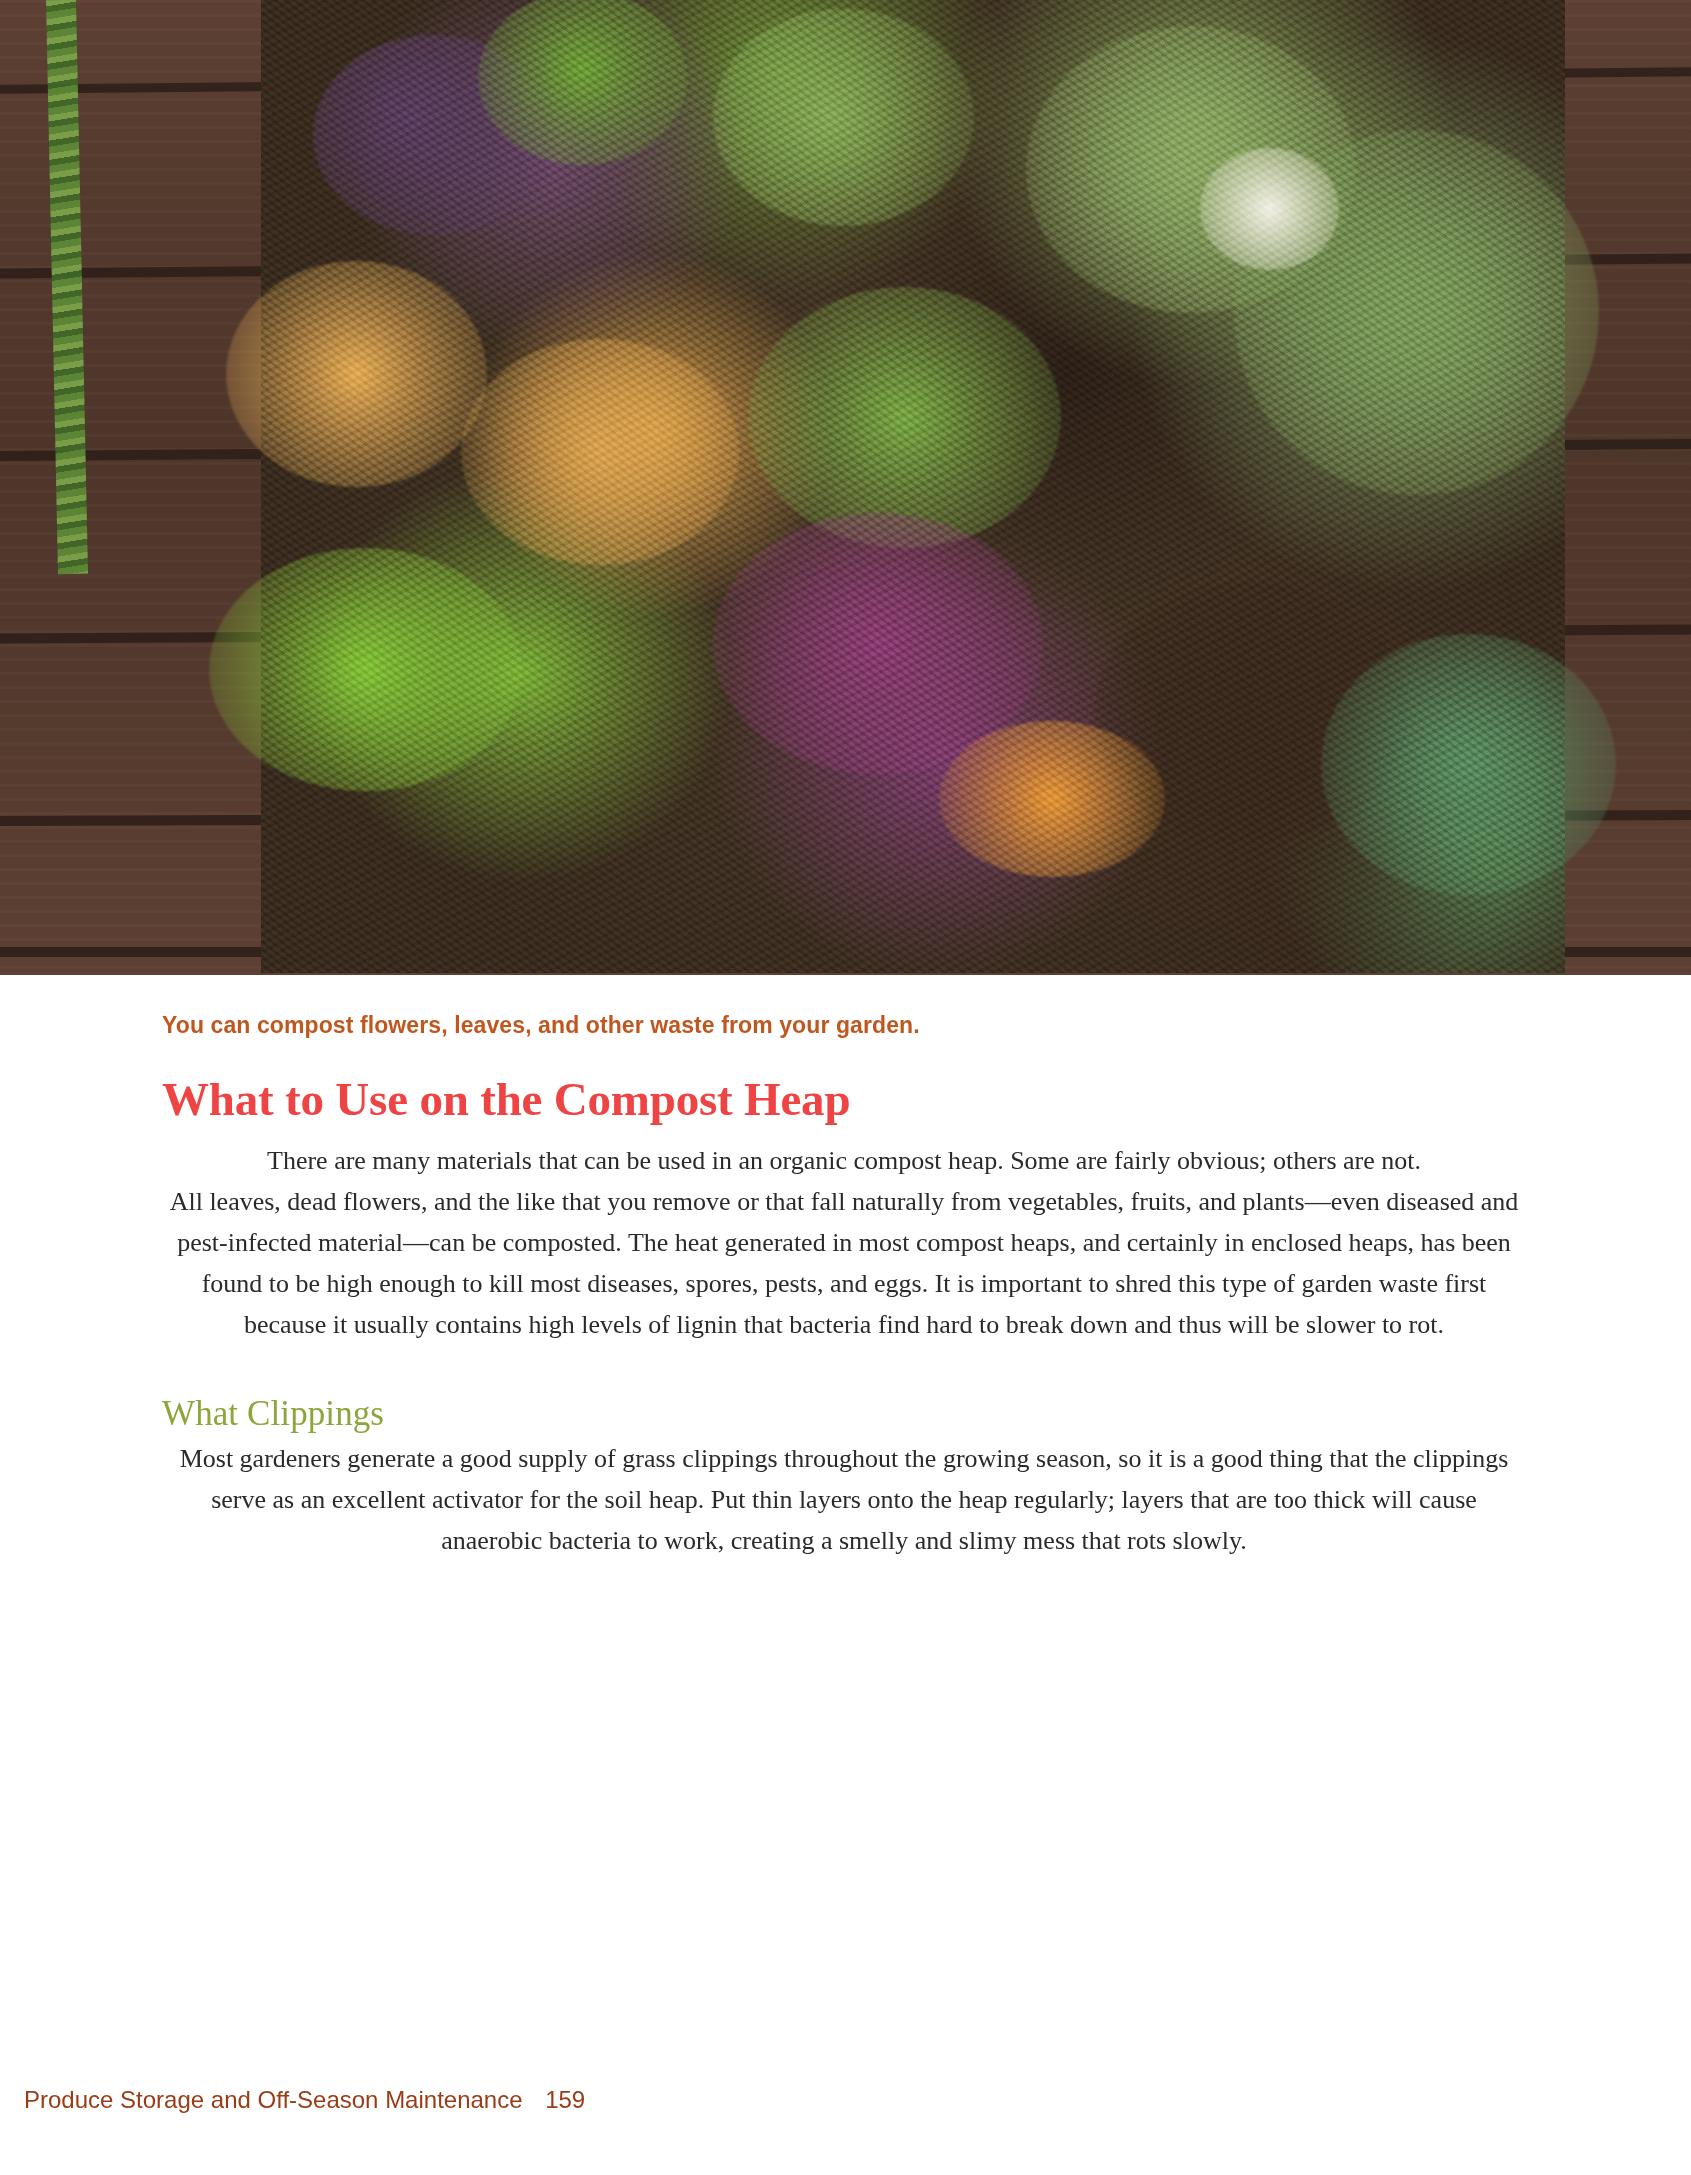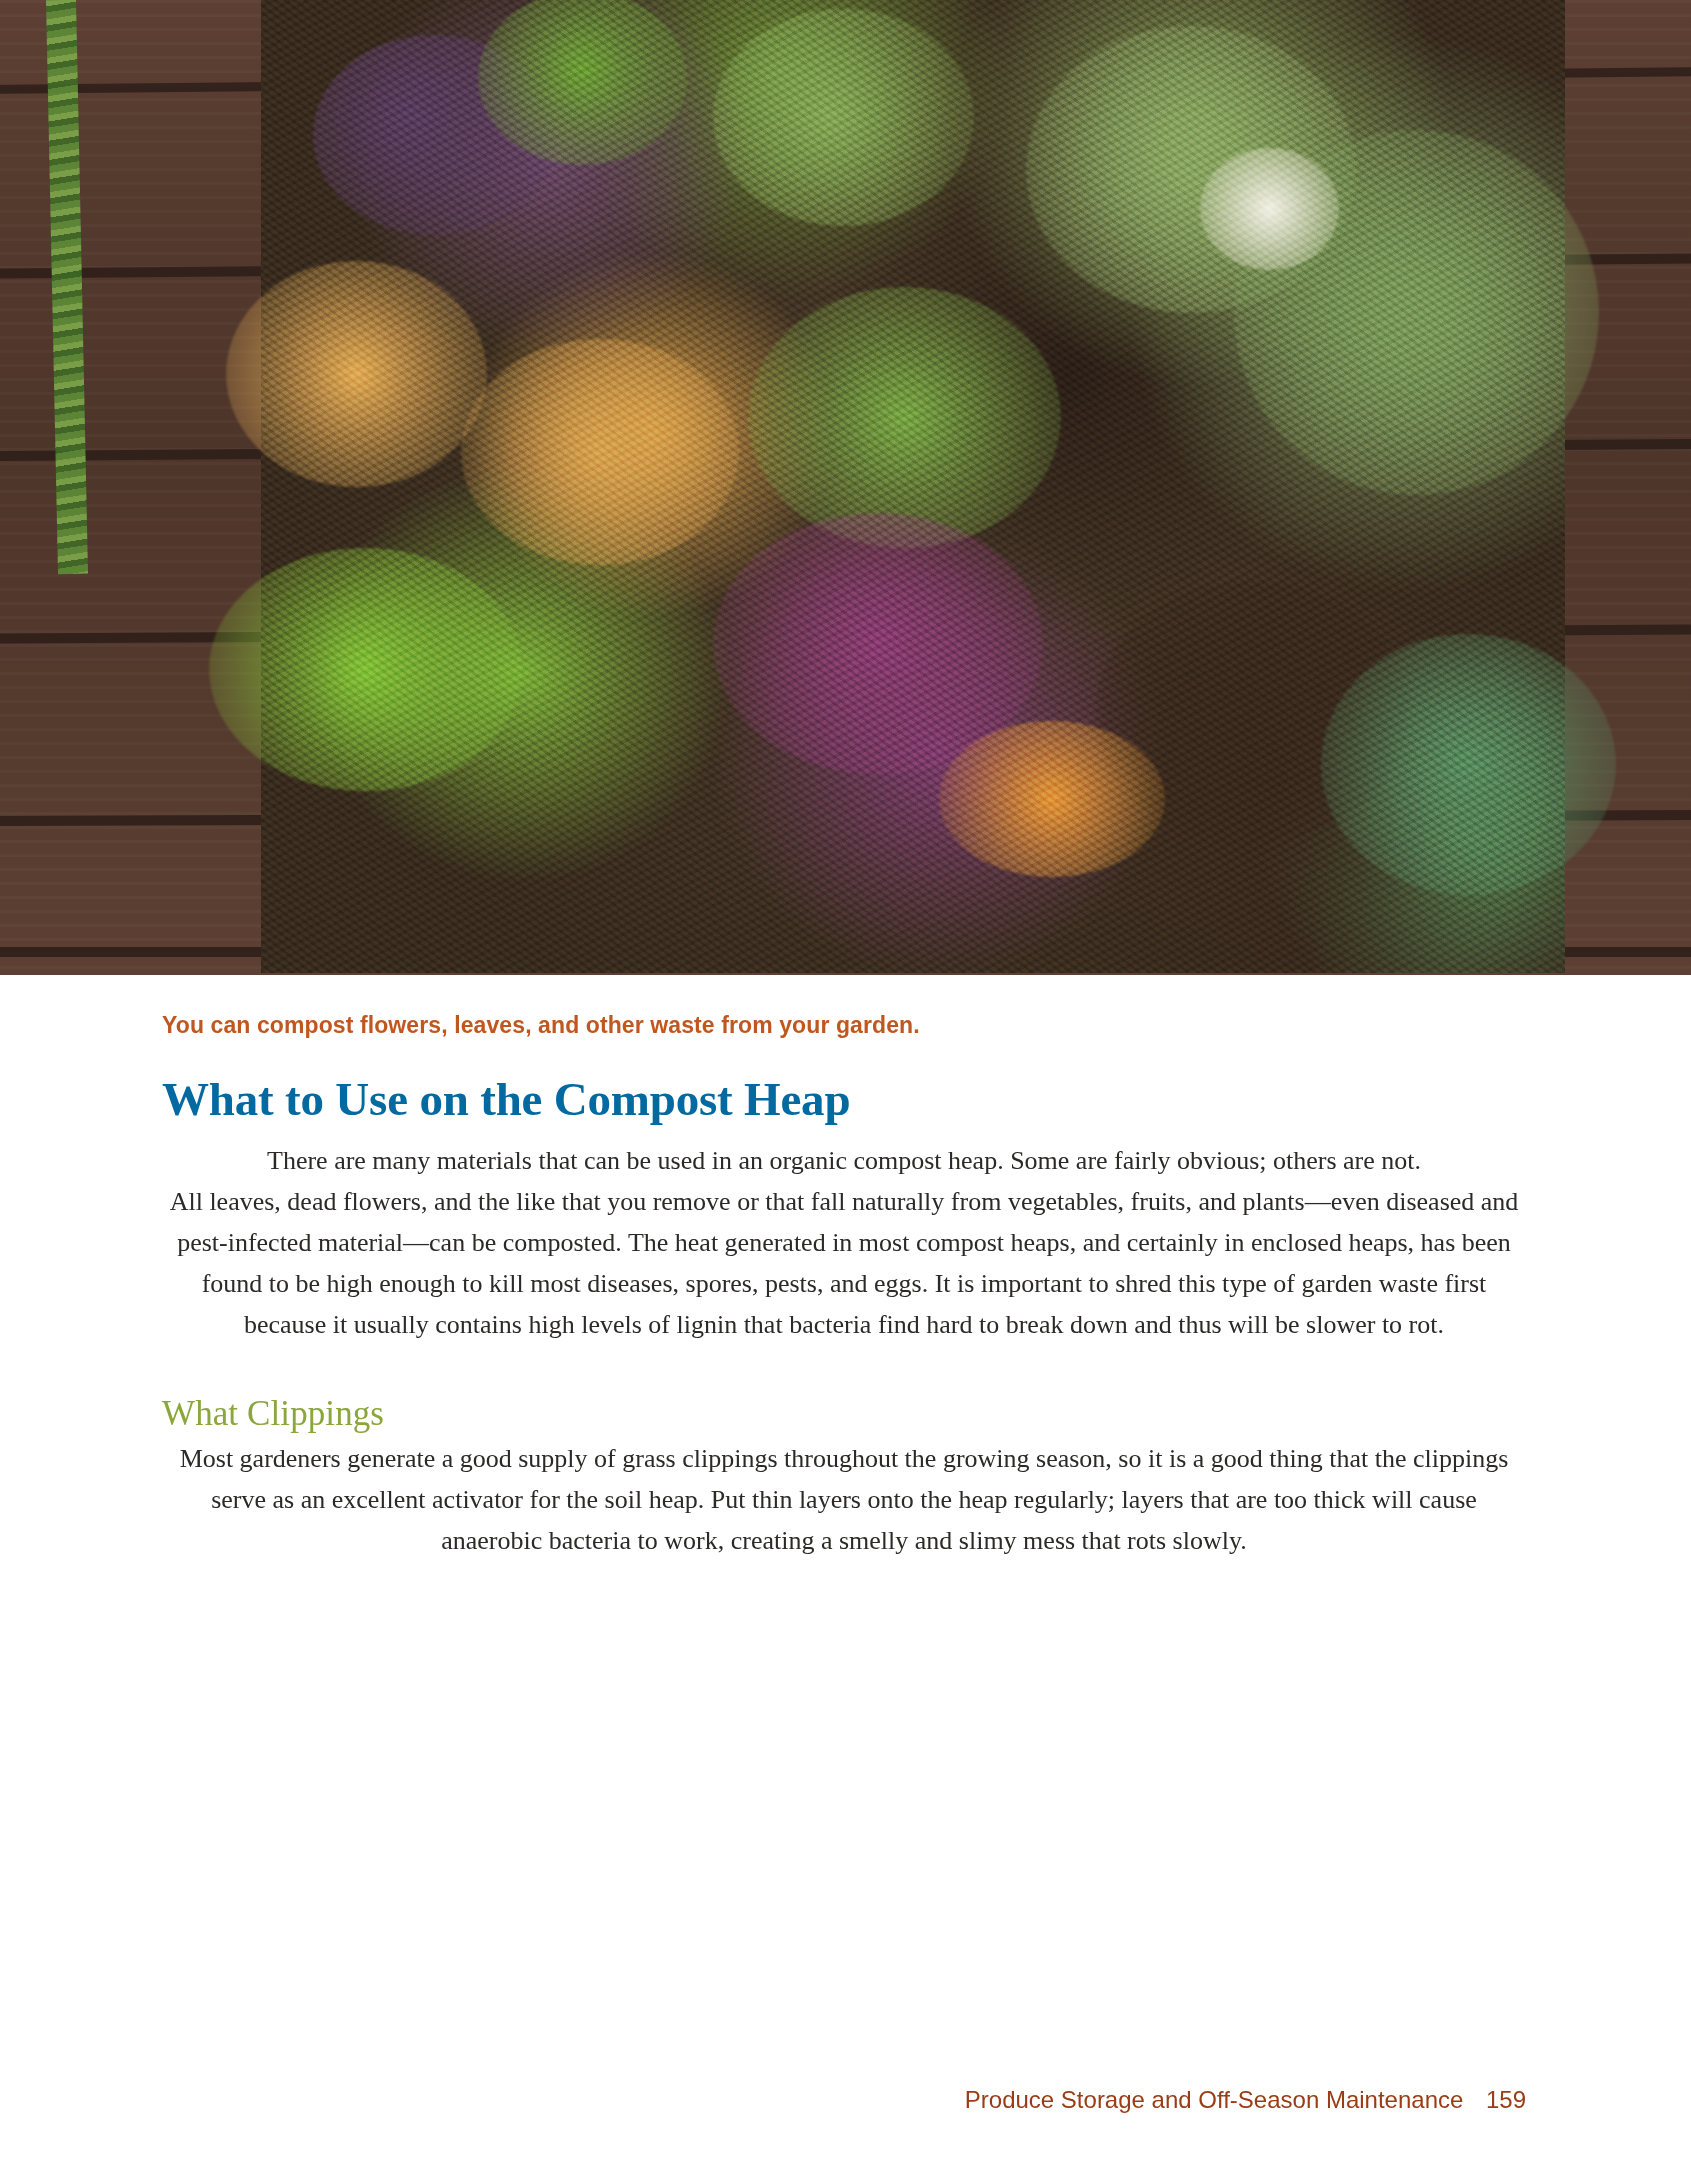--- a/index.html
+++ b/index.html
@@ -127,21 +127,21 @@
     color: #c0571f;
   }
   .h1 {
     position: absolute;
     left: 162px;
     top: 97px;
     font-family: "Liberation Serif", serif;
     font-weight: bold;
     font-size: 47px;
     letter-spacing: -0.2px;
-    color: #0369a1;
+    color: #ef4444;
   }
   .content {
     position: absolute;
     left: 162px;
     top: 165px;
     width: 1364px;
   }
   p.body {
     margin: 0 0 0 0;
     font-size: 26px;
@@ -156,26 +156,27 @@
     font-weight: normal;
     letter-spacing: 0.1px;
     color: #8ba63a;
     font-family: "Liberation Serif", serif;
   }
   .footer {
     position: absolute;
     left: 0;
     top: 1111px;
     width: 1691px;
-    text-align: right;
+    text-align: left;
     padding-right: 165px;
     box-sizing: border-box;
     font-family: "Liberation Sans", sans-serif;
     font-size: 24px;
     color: #9a3c16;
+    padding-left: 24px;
   }
   .footer .pagenum {
     display: inline-block;
     margin-left: 22.6px;
     color: #9a3c16;
   }
 </style>
 </head>
 <body>
 

